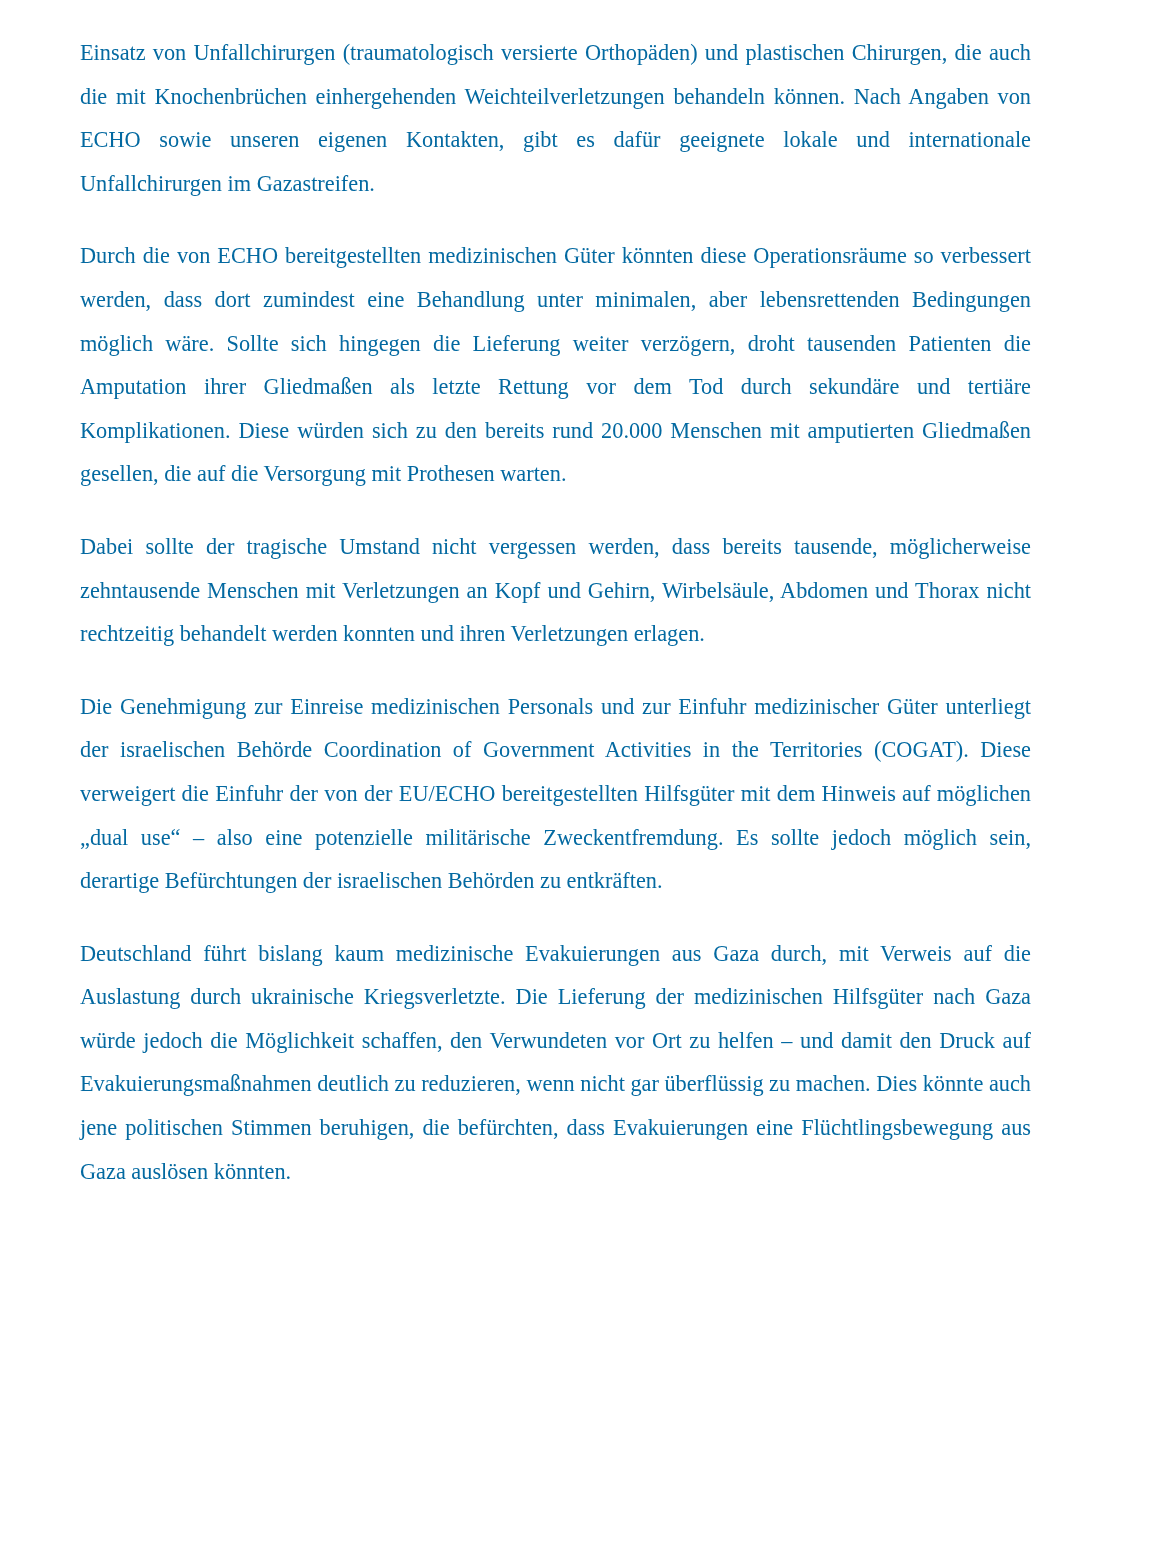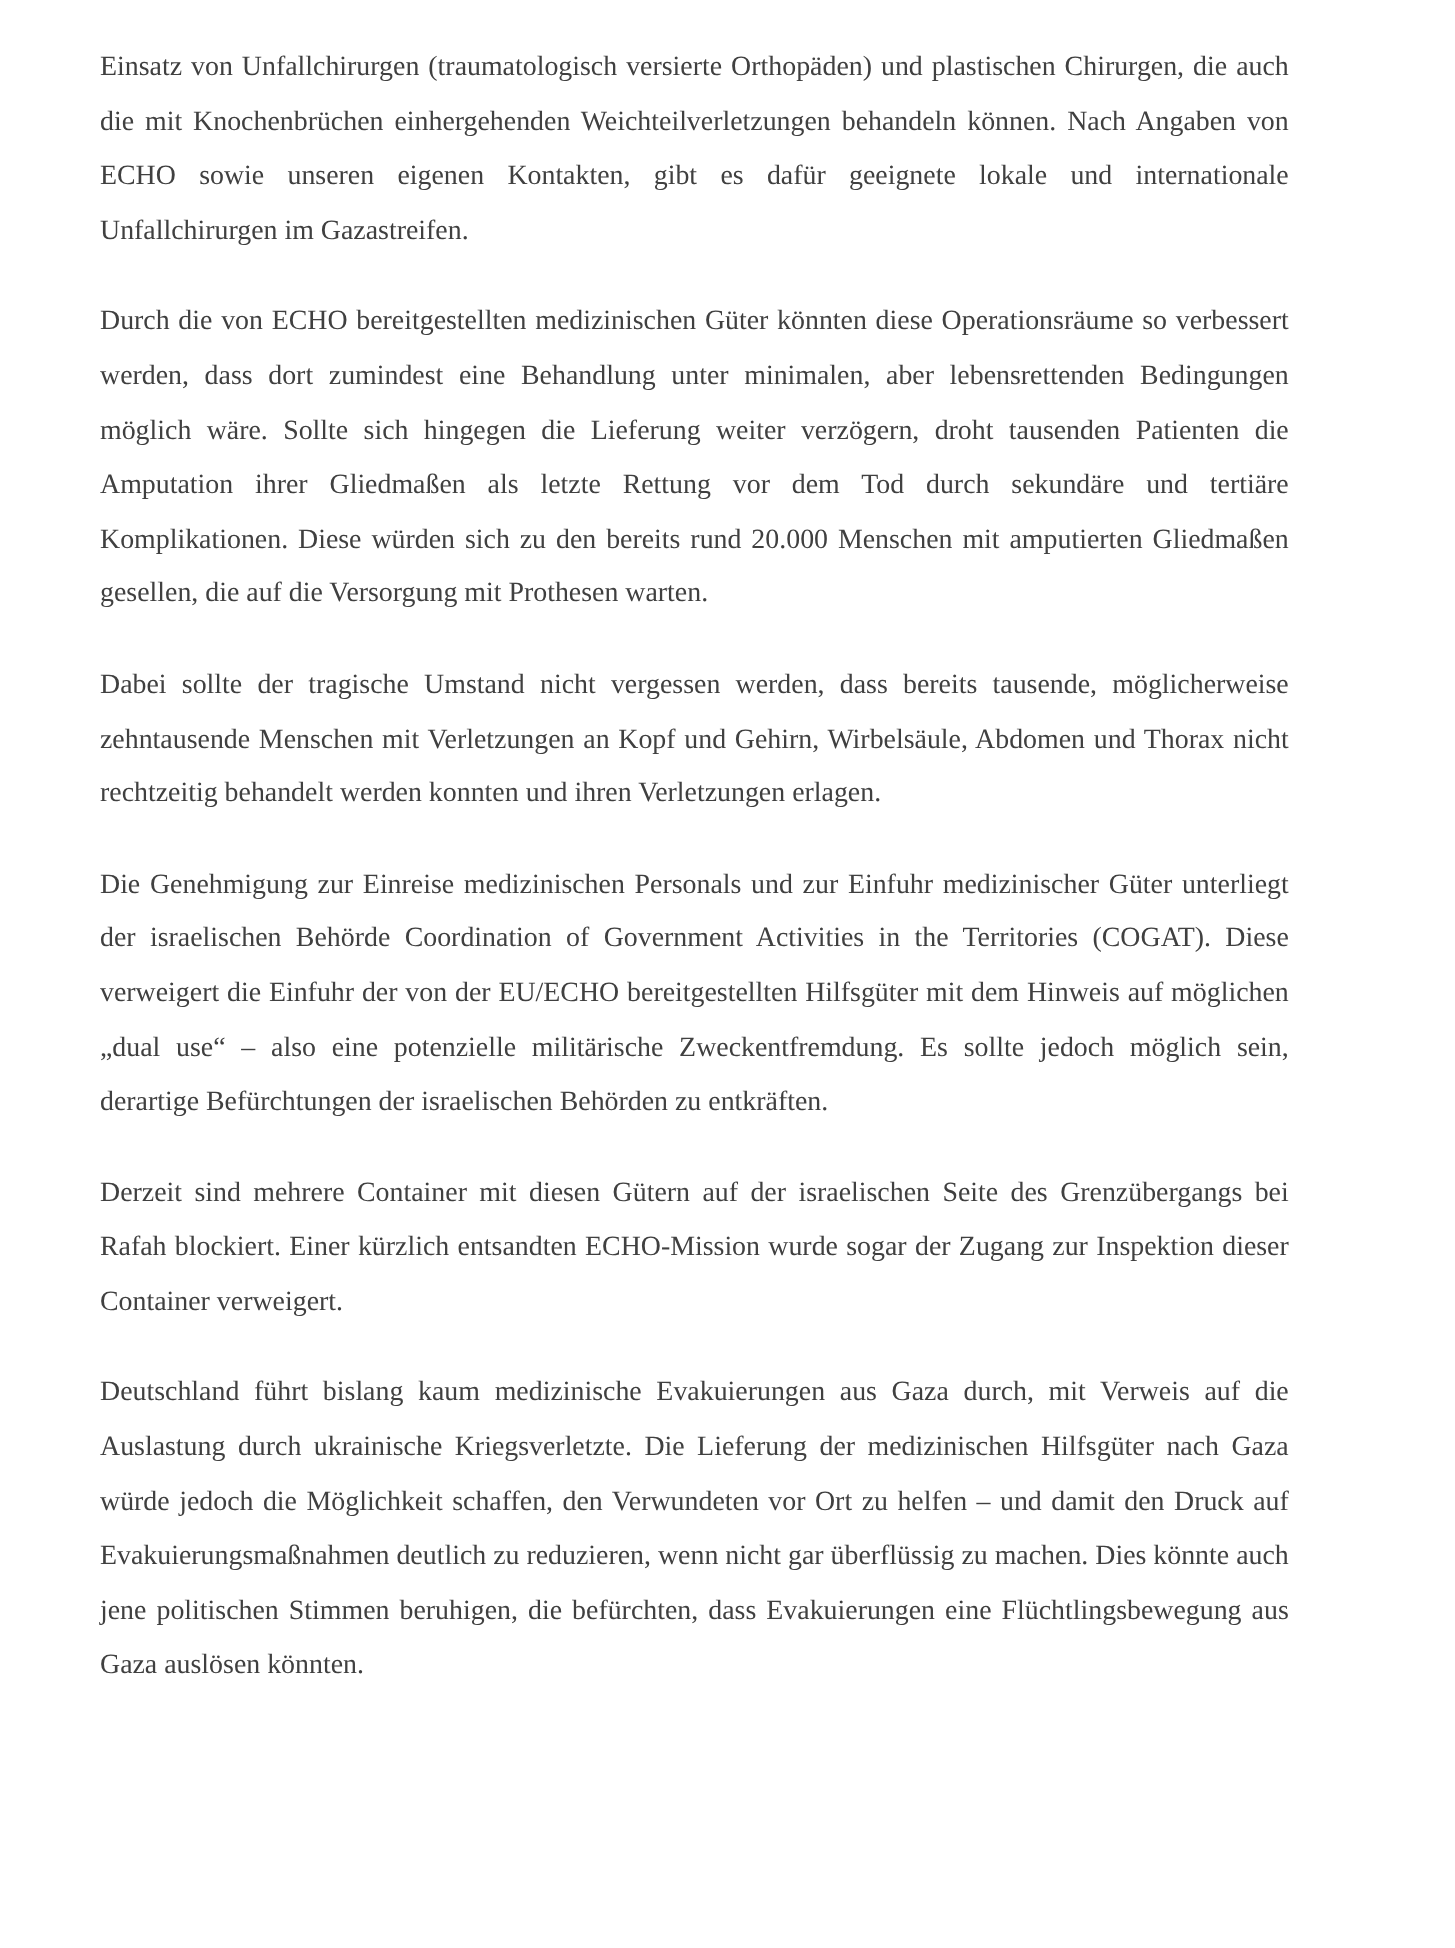--- a/index.html
+++ b/index.html
@@ -14,21 +14,21 @@
       position: relative;
     }
     .page {
       position: absolute;
       left: 80px;
       top: 31px;
       width: 951px;
       font-family: "Liberation Serif", "DejaVu Serif", serif;
       font-size: 22.3px;
       line-height: 43.6px;
-      color: #404040;
+      color: #0369a1;
     }
     .para {
       margin: 0 0 29px 0;
       text-align: justify;
       text-align-last: left;
       hyphens: none;
     }
     .para .it {
     }
   </style>
@@ -37,16 +37,15 @@
 
 <div class="page">
   <p class="para">Einsatz von Unfallchirurgen (traumatologisch versierte Orthopäden) und plastischen Chirurgen, die auch die mit Knochenbrüchen einhergehenden Weichteilverletzungen behandeln können. Nach Angaben von ECHO sowie unseren eigenen Kontakten, gibt es dafür geeignete lokale und internationale Unfallchirurgen im Gazastreifen.</p>
 
   <p class="para">Durch die von ECHO bereitgestellten medizinischen Güter könnten diese Operationsräume so verbessert werden, dass dort zumindest eine Behandlung unter minimalen, aber lebensrettenden Bedingungen möglich wäre. Sollte sich hingegen die Lieferung weiter verzögern, droht tausenden Patienten die Amputation ihrer Gliedmaßen als letzte Rettung vor dem Tod durch sekundäre und tertiäre Komplikationen. Diese würden sich zu den bereits rund 20.000 Menschen mit amputierten Gliedmaßen gesellen, die auf die Versorgung mit Prothesen warten.</p>
 
   <p class="para">Dabei sollte der tragische Umstand nicht vergessen werden, dass bereits tausende, möglicherweise zehntausende Menschen mit Verletzungen an Kopf und Gehirn, Wirbelsäule, Abdomen und Thorax nicht rechtzeitig behandelt werden konnten und ihren Verletzungen erlagen.</p>
 
   <p class="para"><span>Die Genehmigung zur Einreise medizinischen Personals und zur Einfuhr medizinischer Güter unterliegt der israelischen Behörde </span><span class="it">Coordination of Government Activities in the Territories</span><span> (COGAT). Diese verweigert die Einfuhr der von der EU/ECHO bereitgestellten Hilfsgüter mit dem Hinweis auf möglichen „dual use“ – also eine potenzielle militärische Zweckentfremdung. Es sollte jedoch möglich sein, derartige Befürchtungen der israelischen Behörden zu entkräften.</span></p>
 
-  <p class="para">Derzeit sind mehrere Container mit diesen Gütern auf der israelischen Seite des Grenzübergangs bei Rafah blockiert. Einer kürzlich entsandten ECHO-Mission wurde sogar der Zugang zur Inspektion dieser Container verweigert.</p>
 
   <p class="para">Deutschland führt bislang kaum medizinische Evakuierungen aus Gaza durch, mit Verweis auf die Auslastung durch ukrainische Kriegsverletzte. Die Lieferung der medizinischen Hilfsgüter nach Gaza würde jedoch die Möglichkeit schaffen, den Verwundeten vor Ort zu helfen – und damit den Druck auf Evakuierungsmaßnahmen deutlich zu reduzieren, wenn nicht gar überflüssig zu machen. Dies könnte auch jene politischen Stimmen beruhigen, die befürchten, dass Evakuierungen eine Flüchtlingsbewegung aus Gaza auslösen könnten.</p>
 </div>
 
 </body></html>

